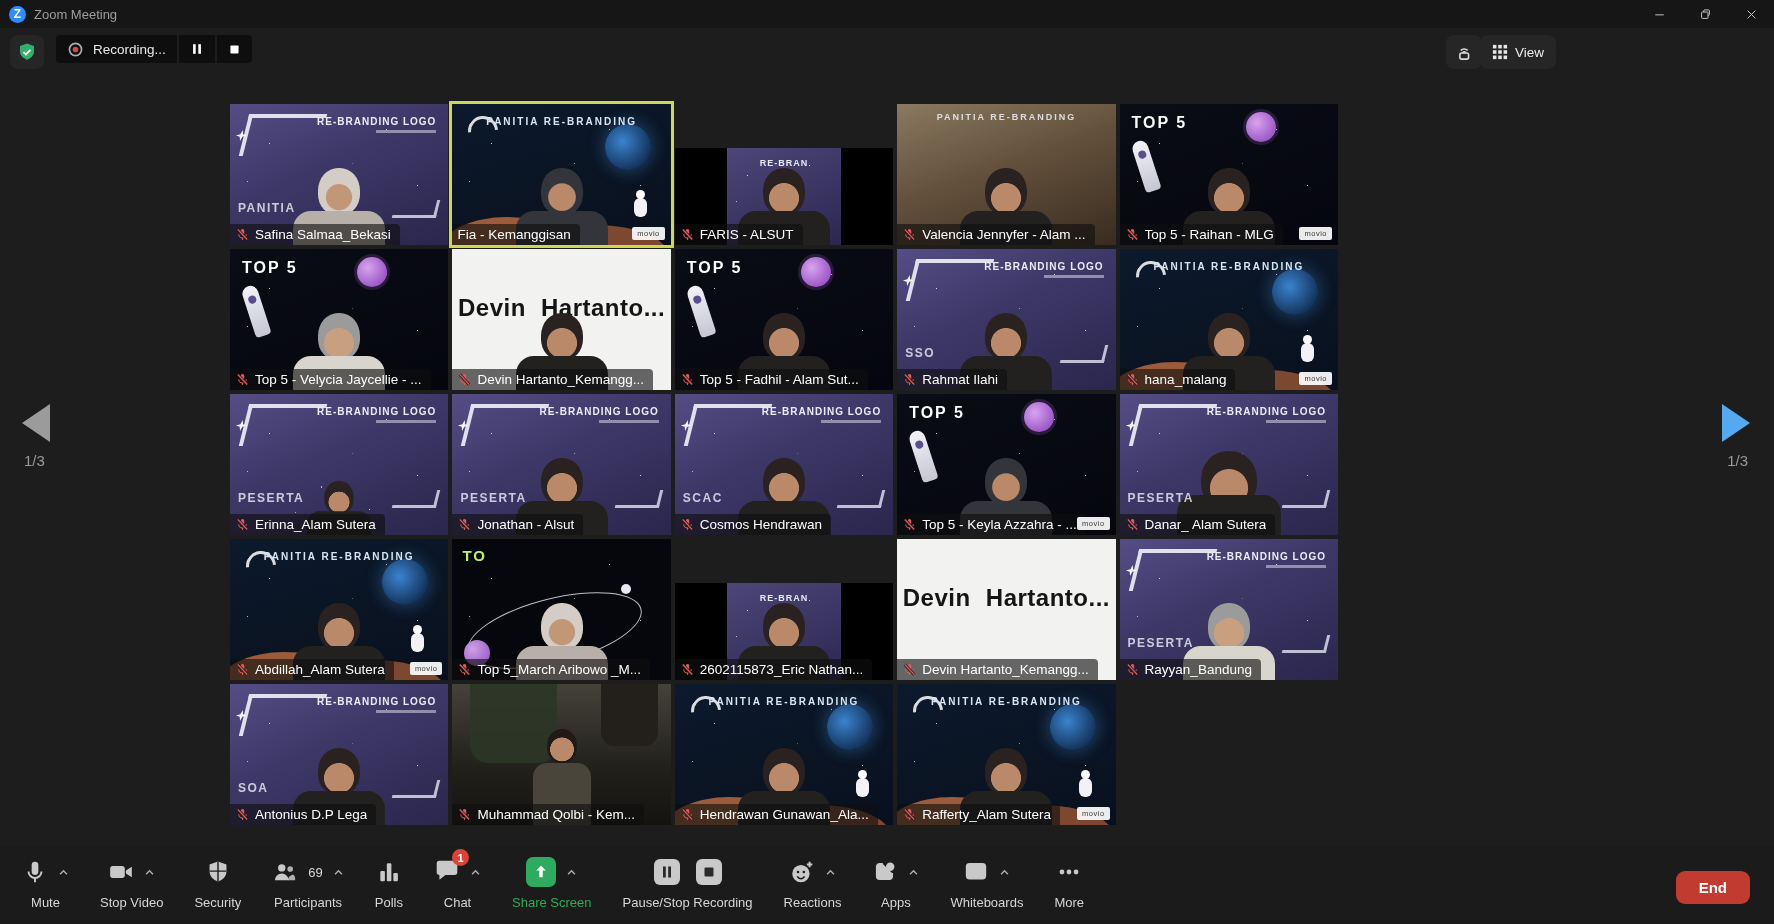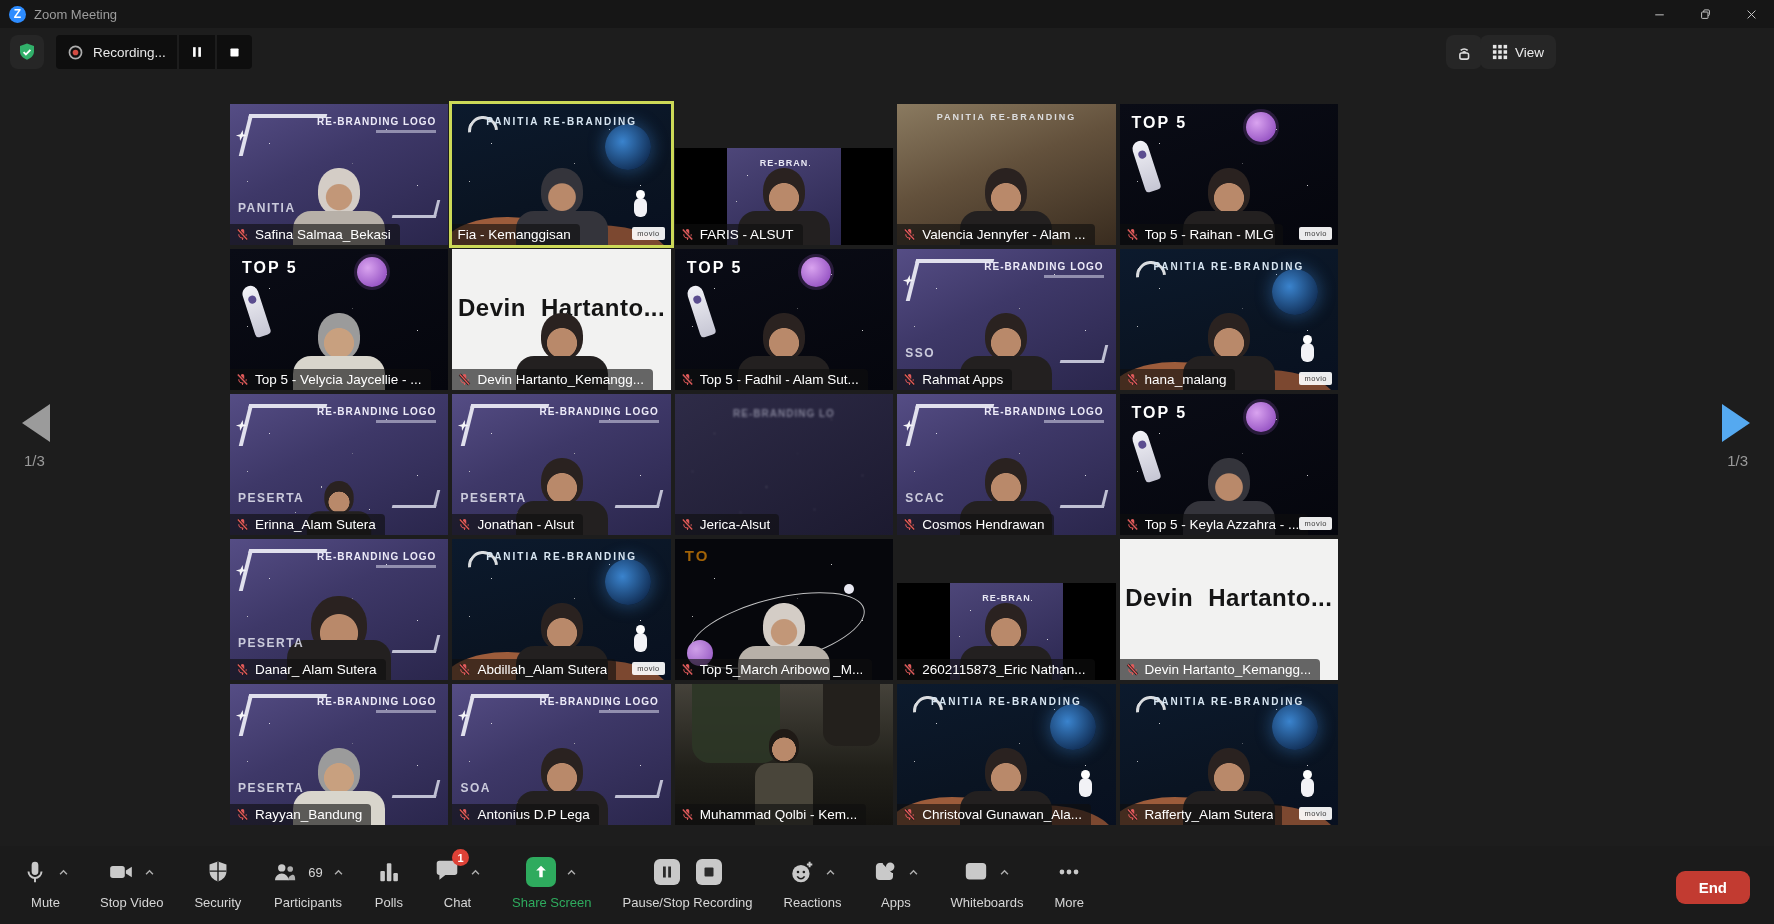--- a/index.html
+++ b/index.html
@@ -13,21 +13,21 @@
   .titlebar { position:absolute; top:0; left:0; right:0; height:28px; background:#161616; display:flex; align-items:center; padding-left:9px; }
   .zoom-logo { width:17px; height:17px; border-radius:50%; background:var(--zoom-blue,#2d8cff); color:#fff; font-size:12px; font-weight:bold; display:flex; align-items:center; justify-content:center; margin-right:8px; }
   .win-title { color:#9d9d9d; font-size:13px; }
   .win-controls { margin-left:auto; display:flex; height:100%; }
   .win-btn { width:46px; height:100%; display:flex; align-items:center; justify-content:center; }
   .win-btn svg { width:17px; height:17px; stroke:#c5c5c5; stroke-width:1.4; fill:none; }
 
   
   .topbar { position:absolute; top:28px; left:0; right:0; height:48px; }
   .shield-btn { position:absolute; left:10px; top:7px; width:34px; height:34px; border-radius:8px; background:#262626; display:flex; align-items:center; justify-content:center; }
-  .rec-group { position:absolute; left:56px; top:7px; height:34px; display:flex; gap:2px; }
+  .rec-group { position:absolute; left:56px; top:7px; height:28px; display:flex; gap:2px; }
   .rec-seg { background:#0e0e0e; display:flex; align-items:center; padding:0 11px; }
   .rec-seg.first { border-radius:4px 0 0 4px; gap:9px; }
   .rec-seg.last { border-radius:0 4px 4px 0; }
   .rec-label { color:#e8e8e8; font-size:13.5px; }
   .cast-btn { position:absolute; right:292px; top:7px; width:36px; height:34px; border-radius:8px; background:#262626; display:flex; align-items:center; justify-content:center; }
   .view-btn { position:absolute; right:218px; top:7px; height:34px; border-radius:8px; background:#262626; display:flex; align-items:center; justify-content:center; gap:7px; padding:0 12px; color:#ececec; font-size:13.5px; }
 
   
   .grid { position:absolute; left:230px; top:104px; width:1108px; display:grid; grid-template-columns:repeat(5,1fr); grid-auto-rows:141px; gap:4px; }
   .tile { position:relative; background:#000; overflow:hidden; }
@@ -109,21 +109,21 @@
   .v-pillarbox .stars { left:24%; right:24%; }
   .v-pillarbox .overlay-title { top:10px; left:50%; transform:translateX(-50%); font-size:9px; font-weight:bold; letter-spacing:1px; color:#e8e8f4; }
 
   
   .v-blurry { background:linear-gradient(150deg,#2e2b47,#1c1a30); }
   .v-blurry .overlay-title { top:14px; left:50%; transform:translateX(-50%); font-size:10px; letter-spacing:1px; color:#b9b9cc; opacity:.6; filter:blur(1px); white-space:nowrap; font-weight:bold; }
   .v-blurry .stars { opacity:.3; filter:blur(1px); }
 
   
   .v-solar { background:#06070c; }
-  .v-solar .overlay-title { top:8px; left:10px; font-size:15px; font-weight:bold; letter-spacing:2px; color:#a16207; }
+  .v-solar .overlay-title { top:8px; left:10px; font-size:15px; font-weight:bold; letter-spacing:2px; color:#bef264; }
   .v-solar .d1 { display:block; top:42%; left:6%; width:82%; height:46%; border:1.5px solid rgba(255,255,255,.75); border-radius:50%; transform:rotate(-14deg); }
   .v-solar .d2 { display:block; bottom:14px; left:12px; width:26px; height:26px; border-radius:50%; background:radial-gradient(circle at 35% 35%,#cf9fe8,#8e4fbe); }
   .v-solar .d3 { display:block; top:32%; right:18%; width:10px; height:10px; border-radius:50%; background:#e8e8f2; }
 
   
   .nametag { position:absolute; left:0; bottom:0; z-index:5; display:flex; align-items:flex-end; gap:5px; background:rgba(14,14,14,.62); padding:3px 9px 3px 5px; border-radius:0 4px 0 0; max-width:94%; }
   .mic-muted { width:15px; height:15px; flex:0 0 auto; }
   .pname { font-size:13.5px; color:#fff; white-space:nowrap; overflow:hidden; }
 
   
@@ -407,21 +407,21 @@
       <span class="corner-text">SSO</span>
 
       <div class="nametag">
         <svg class="mic-muted" viewBox="0 0 24 24">
           <rect x="9.2" y="3" width="5.6" height="10.5" rx="2.8" fill="#e05a5a"></rect>
           <path d="M6 11.5a6 6 0 0 0 12 0" fill="none" stroke="#e05a5a" stroke-width="1.7"></path>
           <path d="M12 17.5v3.2" stroke="#e05a5a" stroke-width="1.7"></path>
           <path d="M4.5 4L19.5 20" stroke="#141414" stroke-width="4.4"></path>
           <path d="M4.5 4L19.5 20" stroke="#e05a5a" stroke-width="2.2"></path>
         </svg>
-        <span class="pname">Rahmat Apps</span>
+        <span class="pname">Rahmat Ilahi</span>
       </div>
     </div>
 
     <div class="tile v-panitia p-dark">
 
       <div class="stars"></div>
       <div class="deco d1"></div>
       <div class="deco d2"></div>
       <div class="deco d3"></div>
       <div class="deco d4"></div>
@@ -482,37 +482,20 @@
           <rect x="9.2" y="3" width="5.6" height="10.5" rx="2.8" fill="#e05a5a"></rect>
           <path d="M6 11.5a6 6 0 0 0 12 0" fill="none" stroke="#e05a5a" stroke-width="1.7"></path>
           <path d="M12 17.5v3.2" stroke="#e05a5a" stroke-width="1.7"></path>
           <path d="M4.5 4L19.5 20" stroke="#141414" stroke-width="4.4"></path>
           <path d="M4.5 4L19.5 20" stroke="#e05a5a" stroke-width="2.2"></path>
         </svg>
         <span class="pname">Jonathan - Alsut</span>
       </div>
     </div>
 
-    <div class="tile v-blurry p-none">
-
-      <div class="stars"></div>
-
-      <span class="overlay-title">RE-BRANDING LO</span>
-
-      <div class="nametag">
-        <svg class="mic-muted" viewBox="0 0 24 24">
-          <rect x="9.2" y="3" width="5.6" height="10.5" rx="2.8" fill="#e05a5a"></rect>
-          <path d="M6 11.5a6 6 0 0 0 12 0" fill="none" stroke="#e05a5a" stroke-width="1.7"></path>
-          <path d="M12 17.5v3.2" stroke="#e05a5a" stroke-width="1.7"></path>
-          <path d="M4.5 4L19.5 20" stroke="#141414" stroke-width="4.4"></path>
-          <path d="M4.5 4L19.5 20" stroke="#e05a5a" stroke-width="2.2"></path>
-        </svg>
-        <span class="pname">Jerica-Alsut</span>
-      </div>
-    </div>
 
     <div class="tile v-rebrand p-dark">
 
       <div class="stars"></div>
 
       <div class="frame tl"></div>
       <div class="frame br"></div>
       <span class="overlay-title">RE-BRANDING LOGO</span>
 
       <div class="person"></div>
@@ -738,21 +721,21 @@
       <div class="person"></div>
 
       <div class="nametag">
         <svg class="mic-muted" viewBox="0 0 24 24">
           <rect x="9.2" y="3" width="5.6" height="10.5" rx="2.8" fill="#e05a5a"></rect>
           <path d="M6 11.5a6 6 0 0 0 12 0" fill="none" stroke="#e05a5a" stroke-width="1.7"></path>
           <path d="M12 17.5v3.2" stroke="#e05a5a" stroke-width="1.7"></path>
           <path d="M4.5 4L19.5 20" stroke="#141414" stroke-width="4.4"></path>
           <path d="M4.5 4L19.5 20" stroke="#e05a5a" stroke-width="2.2"></path>
         </svg>
-        <span class="pname">Christoval Gunawan_Ala...</span>
+        <span class="pname">Hendrawan Gunawan_Ala...</span>
       </div>
     </div>
 
     <div class="tile v-panitia p-dark">
 
       <div class="stars"></div>
       <div class="deco d1"></div>
       <div class="deco d2"></div>
       <div class="deco d3"></div>
       <div class="deco d4"></div>

